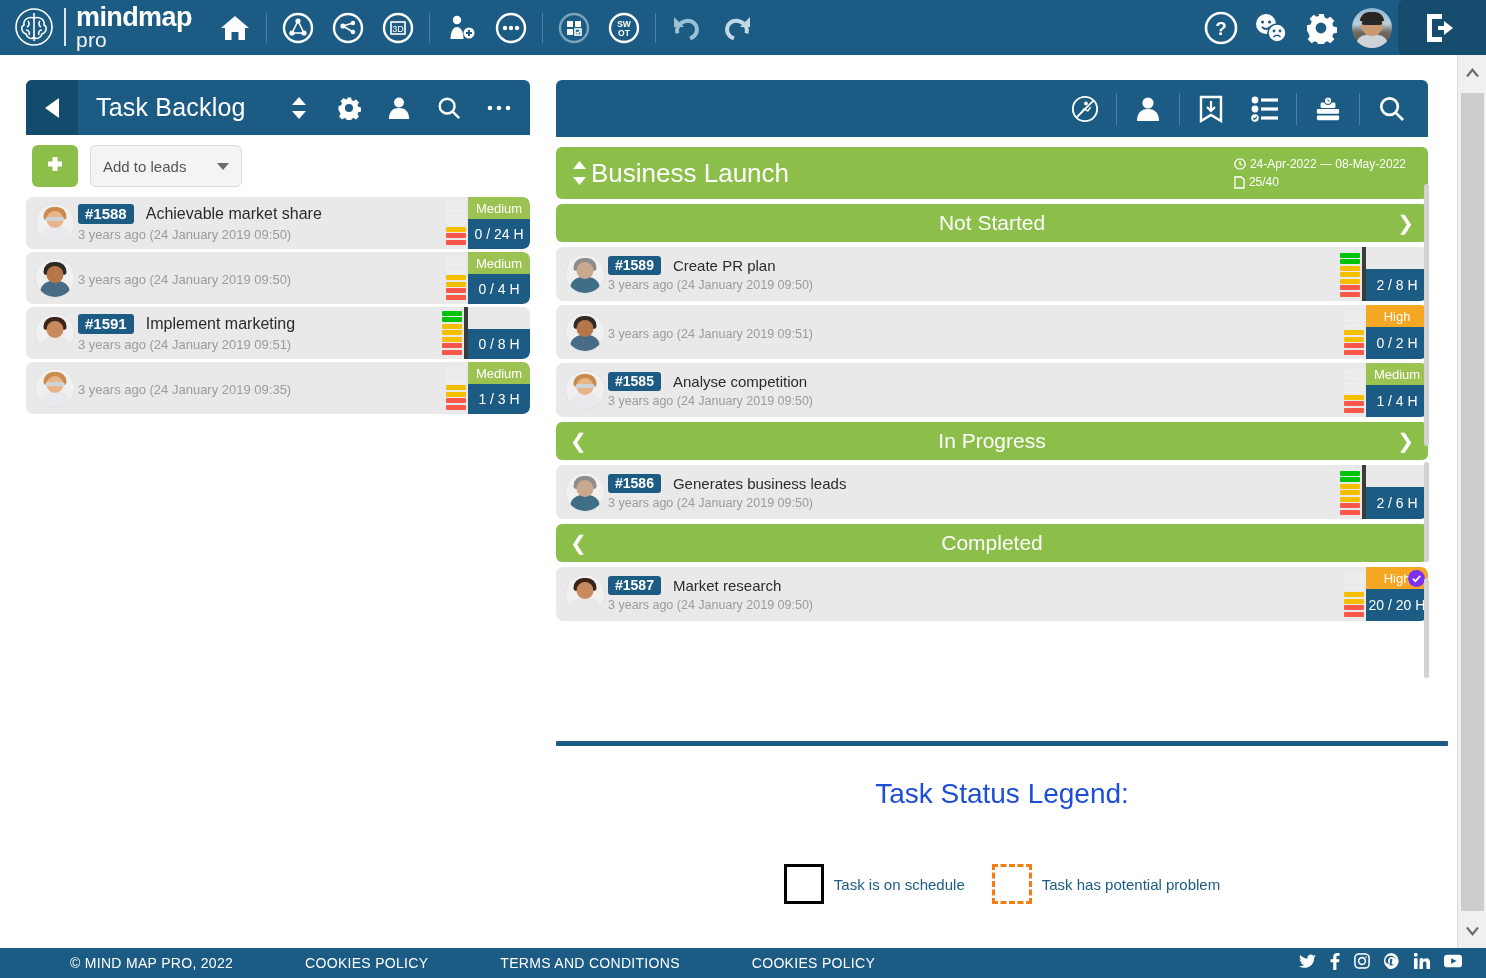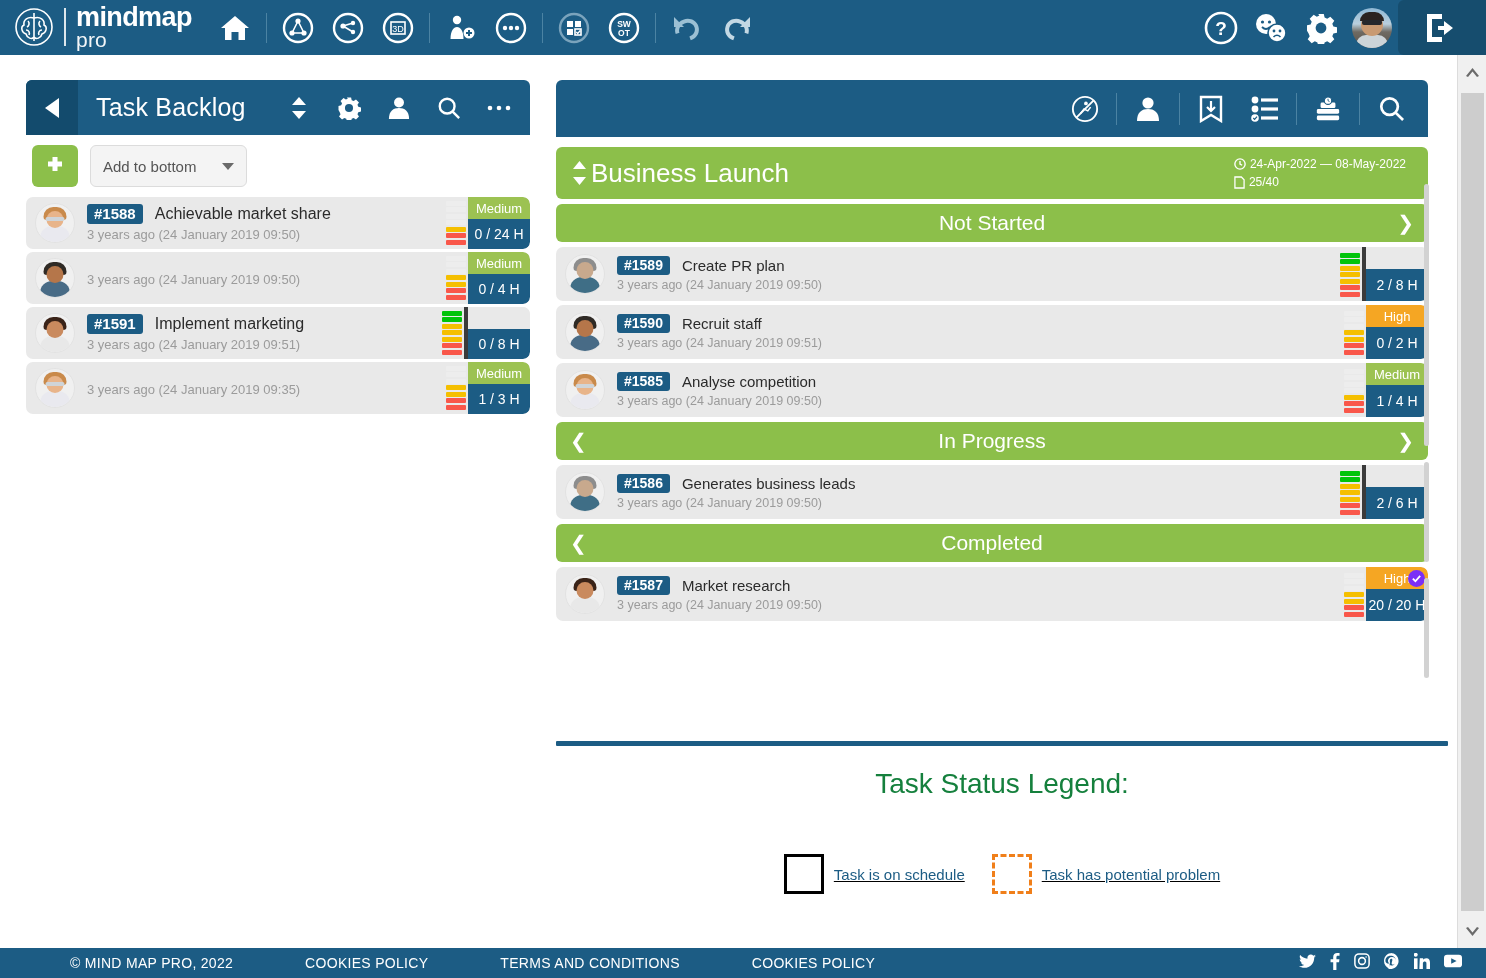--- a/index.html
+++ b/index.html
@@ -125,21 +125,21 @@
   }
   .tc-avatar {
     width:40px; height:40px; border-radius:50%; margin-left:9px;
     background:#f0f0f0; border:1px solid #e2e2e2;
     position:relative; overflow:hidden; flex:0 0 auto;
   }
   .tc-avatar .av-head { position:absolute; left:50%; transform:translateX(-50%); top:7px; width:17px;height:17px;border-radius:50%; }
   .tc-avatar .av-hair { position:absolute; left:50%; transform:translateX(-50%); top:3px; width:23px;height:13px;border-radius:12px 12px 4px 4px; }
   .tc-avatar .av-body { position:absolute; left:50%; transform:translateX(-50%); bottom:0; width:30px;height:16px;border-radius:12px 12px 0 0; }
   .tc-avatar .av-gl { position:absolute; left:50%; transform:translateX(-50%); top:13px; width:19px;height:4px; background:#cfd4d8; border-radius:2px;}
-  .tc-text { margin-left:12px; flex:1 1 auto; min-width:0; }
+  .tc-text { margin-left:3px; flex:1 1 auto; min-width:0; }
   .tc-line1 { display:flex; align-items:center; }
   .tc-id {
     background:#1c5c84; color:#fff; font-size:15px; font-weight:bold;
     border-radius:3px; padding:2px 7px 3px; line-height:1;
   }
   .tc-name { color:#2b2b2b; font-size:16px; margin-left:12px; white-space:nowrap; }
   .tc-date { color:#9b9b9b; font-size:13px; margin-top:3px; }
 
   
   .tc-bars {
@@ -210,24 +210,24 @@
   .right-panel .tc-bars { height:54px; }
   .right-panel .tc-marker { height:54px; }
   .right-panel .tc-name { font-size:15px; }
   .right-panel .tc-date { font-size:12.5px; }
   .right-panel .tc-id { font-size:14px; }
 
   
   .legend-wrap { position:absolute; left:556px; top:686px; width:892px; }
   .legend-rule { height:5px; background:#1c5c84; border-radius:1px; }
   .legend-title {
-    text-align:center; font-size:28px; color:#15803d; margin-top:22px; font-weight:400;
+    text-align:center; font-size:28px; color:#1d4ed8; margin-top:32px; font-weight:400;
   }
   .legend-items {
-    display:flex; align-items:flex-start; justify-content:center; gap:27px; margin-top:54px;text-decoration:underline;
+    display:flex; align-items:flex-start; justify-content:center; gap:27px; margin-top:54px;
   }
   .legend-item { display:flex; align-items:center; }
   .legend-box { width:40px; height:40px; background:#fff; }
   .legend-box.onsched { border:3px solid #000; }
   .legend-box.late { border:3px solid #ee0000; }
   .legend-box.problem { border:3px dashed #f07f1a; }
   .legend-label { font-size:15px; color:#1c5c84; margin-left:10px; }
 
   
   .rp-scroll {
@@ -459,21 +459,21 @@
         </div>
       </div>
 
       <div class="lp-toolbar">
         <div class="add-btn">
           <svg width="22" height="22" viewBox="0 0 22 22" fill="#fff">
             <path d="M8.5 2 h5 v4.5 h4.5 v5 h-4.5 v4.5 h-5 v-4.5 h-4.5 v-5 h4.5 z"></path>
           </svg>
         </div>
         <div class="add-select">
-          <span>Add to bottom</span>
+          <span>Add to leads</span>
           <span class="caret"></span>
         </div>
       </div>
 
       <div id="backlog-list">
           <div class="task-card">
             <div class="tc-avatar">
               <div class="av-body" style="background:#e9e9ef"></div>
               <div class="av-hair" style="background:#c98a4b"></div>
               <div class="av-head" style="background:#e8b48a"></div>
@@ -691,24 +691,20 @@
                 <div class="tc-hours">2 / 8 H</div>
               </div>
             </div>
             <div class="task-card">
               <div class="tc-avatar">
                 <div class="av-body" style="background:#486b86"></div>
                 <div class="av-hair" style="background:#2f2a25"></div>
                 <div class="av-head" style="background:#b5764a"></div>
               </div>
               <div class="tc-text">
-                <div class="tc-line1">
-                  <span class="tc-id">#1590</span>
-                  <span class="tc-name">Recruit staff</span>
-                </div>
                 <div class="tc-date">3 years ago (24 January 2019 09:51)</div>
               </div>
               <div class="tc-bars">
                 <div class="seg" style="background: rgb(237, 237, 237);"></div>
                 <div class="seg" style="background: rgb(237, 237, 237);"></div>
                 <div class="seg" style="background: rgb(237, 237, 237);"></div>
                 <div class="seg" style="background: rgb(245, 191, 0);"></div>
                 <div class="seg" style="background: rgb(245, 191, 0);"></div>
                 <div class="seg" style="background: rgb(249, 87, 74);"></div>
                 <div class="seg" style="background: rgb(249, 87, 74);"></div>

